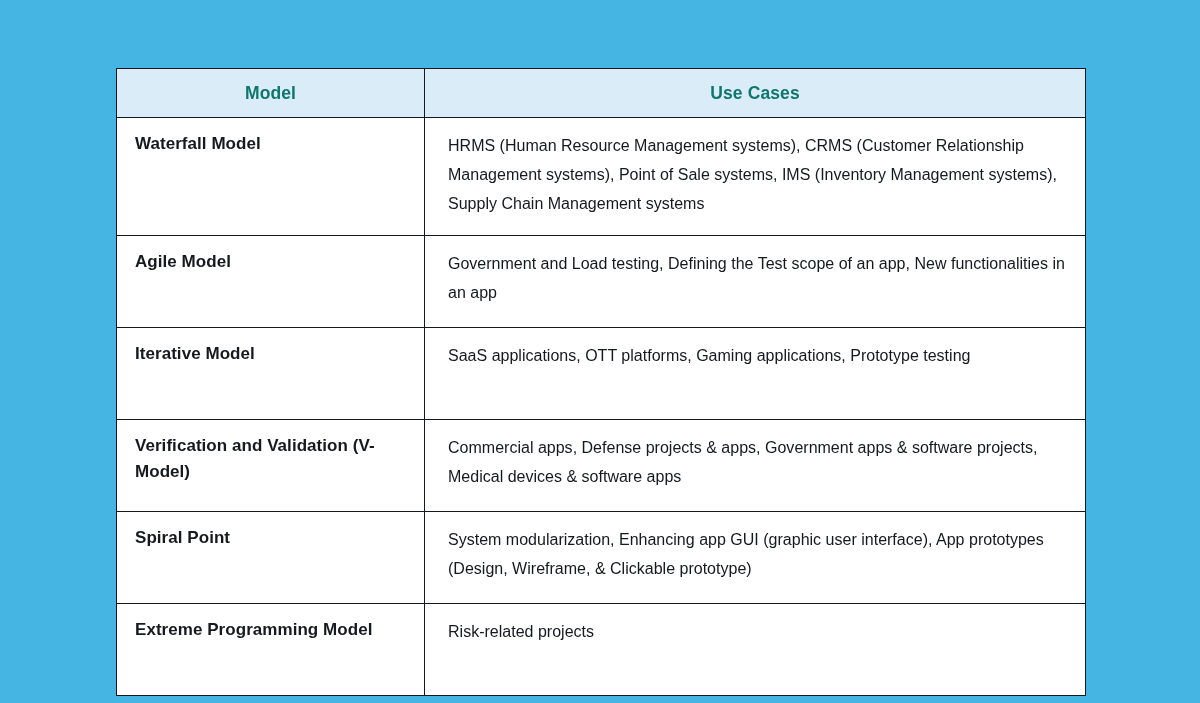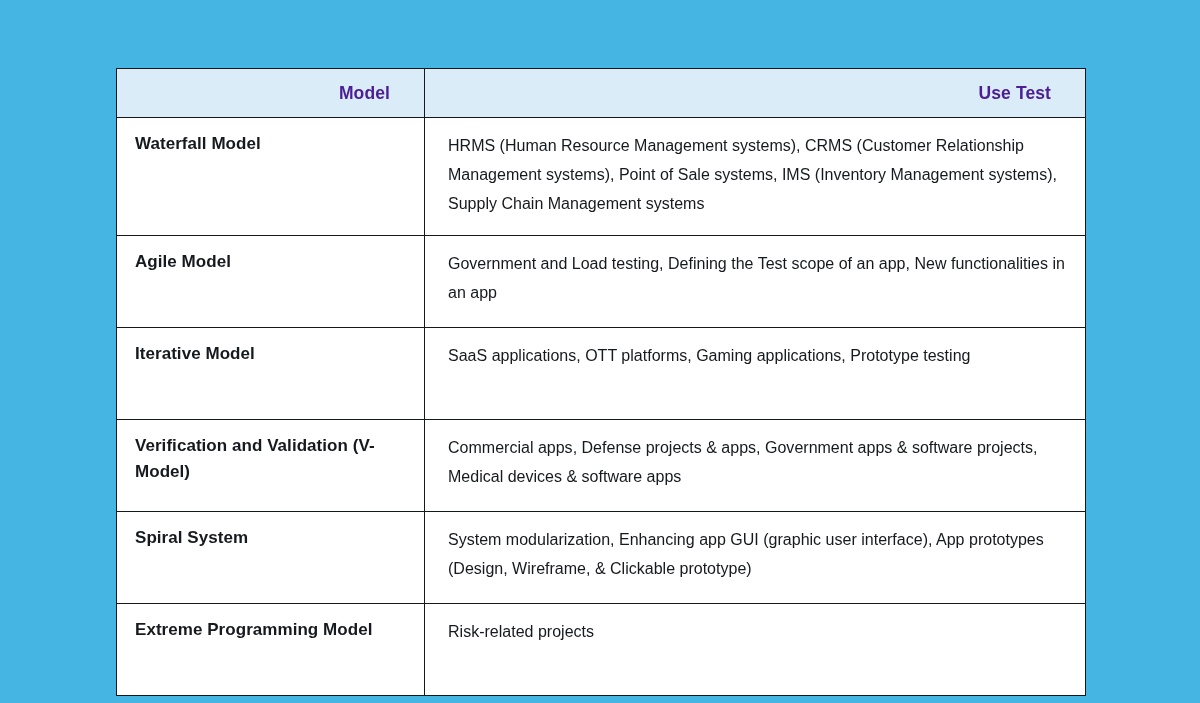--- a/index.html
+++ b/index.html
@@ -31,26 +31,26 @@
     background: #ffffff;
     border: 1.6px solid #15181c;
   }
   table.model-table col.col-model { width: 308px; }
   table.model-table col.col-use   { width: 661px; }
 
   thead tr.header-row {
     background: #d9ecf7;
   }
   thead th {
-    text-align: right;
+    text-align: center;
     vertical-align: middle;
     font-size: 17.5px;
     font-weight: bold;
-    color: #4c1d95;
-    padding: 0 34px;
+    color: #0f766e;
+    padding: 0 18px;
     height: 48px;
     border-bottom: 1.6px solid #15181c;
     letter-spacing: 0.1px;
   }
   thead th.th-use {
     border-left: 1.2px solid #15181c;
   }
 
   tbody td {
     vertical-align: top;
@@ -89,42 +89,42 @@
 <div class="page">
   <div class="table-wrap">
     <table class="model-table">
       <colgroup>
         <col class="col-model">
         <col class="col-use">
       </colgroup>
       <thead>
         <tr class="header-row">
           <th class="th-model">Model</th>
-          <th class="th-use">Use Test</th>
+          <th class="th-use">Use Cases</th>
         </tr>
       </thead>
       <tbody>
         <tr class="row-waterfall">
           <td class="cell-model">Waterfall Model</td>
           <td class="cell-use">HRMS (Human Resource Management systems), CRMS (Customer Relationship Management systems), Point of Sale systems, IMS (Inventory Management systems), Supply Chain Management systems</td>
         </tr>
         <tr class="row-agile">
           <td class="cell-model">Agile Model</td>
           <td class="cell-use">Government and Load testing, Defining the Test scope of an app, New functionalities in an app</td>
         </tr>
         <tr class="row-iterative">
           <td class="cell-model">Iterative Model</td>
           <td class="cell-use">SaaS applications, OTT platforms, Gaming applications, Prototype testing</td>
         </tr>
         <tr class="row-vmodel">
           <td class="cell-model">Verification and Validation (V-Model)</td>
           <td class="cell-use">Commercial apps, Defense projects &amp; apps, Government apps &amp; software projects, Medical devices &amp; software apps</td>
         </tr>
         <tr class="row-spiral">
-          <td class="cell-model">Spiral System</td>
+          <td class="cell-model">Spiral Point</td>
           <td class="cell-use">System modularization, Enhancing app GUI (graphic user interface), App prototypes (Design, Wireframe, &amp; Clickable prototype)</td>
         </tr>
         <tr class="row-xp">
           <td class="cell-model">Extreme Programming Model</td>
           <td class="cell-use">Risk-related projects</td>
         </tr>
       </tbody>
     </table>
   </div>
 </div>

